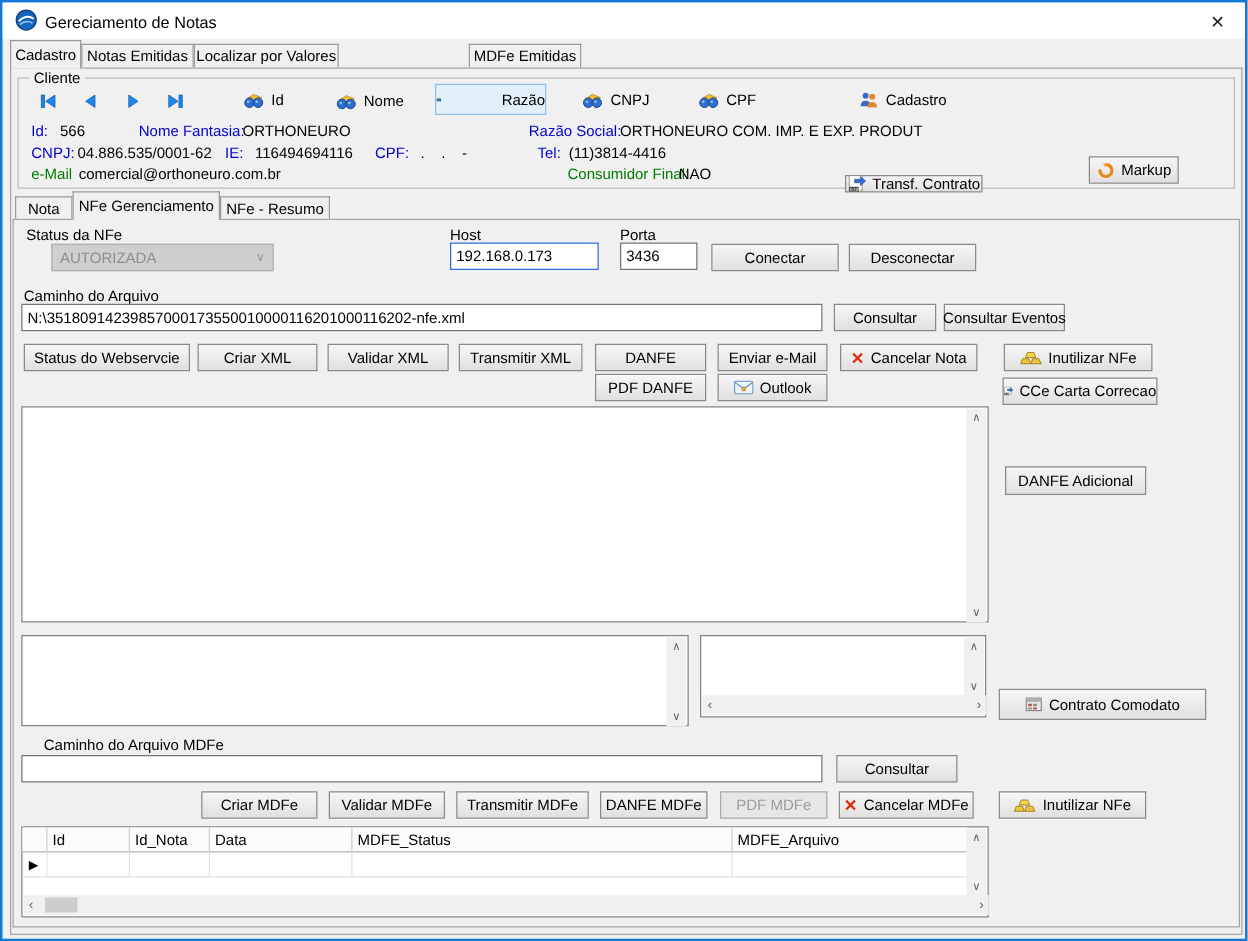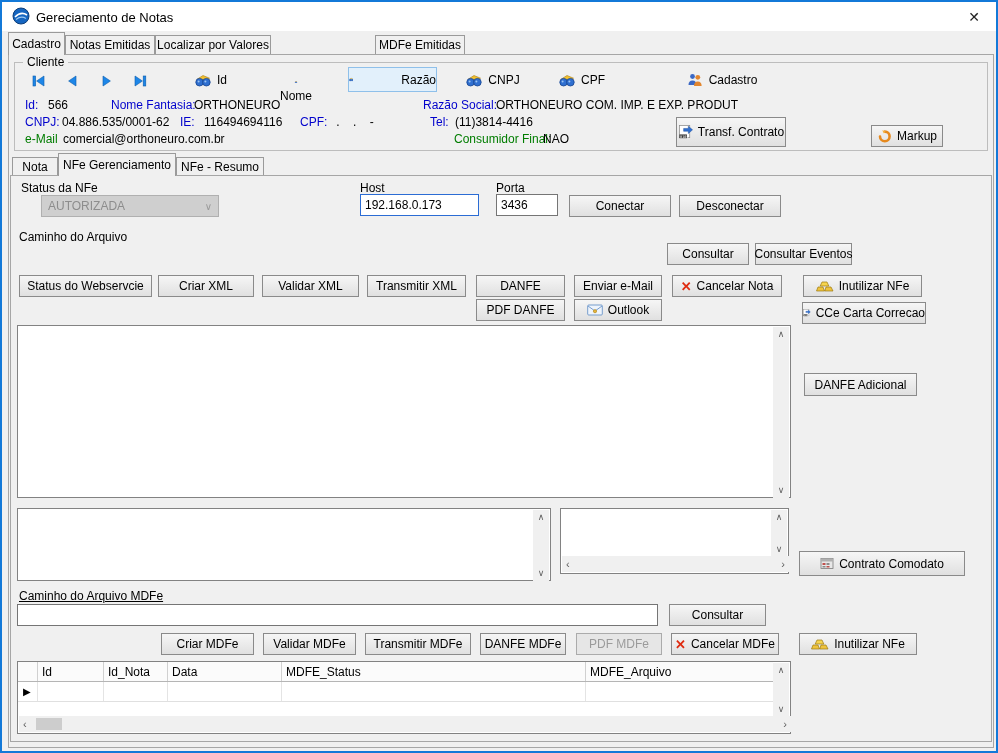--- a/index.html
+++ b/index.html
@@ -115,21 +115,21 @@
     <div class="flat" style="left:168px;top:5px;width:56px;height:24px;">
       <svg width="16" height="13" viewBox="0 0 16 13">
         <path d="M2.5 5 L8 1.5 L14.5 4.2 L11 7.5 Z" fill="#f2c12e" stroke="#a87b12" stroke-width="0.6"></path>
         <circle cx="4.6" cy="8.2" r="3.8" fill="#2f6fd0" stroke="#16448f" stroke-width="0.8"></circle>
         <circle cx="11.4" cy="8.2" r="3.8" fill="#2f6fd0" stroke="#16448f" stroke-width="0.8"></circle>
         <circle cx="3.6" cy="7.4" r="1" fill="#9cc4f0"></circle>
           <circle cx="10.4" cy="7.4" r="1" fill="#9cc4f0"></circle>
       </svg>
       <span>Id</span>
     </div>
-    <div class="flat" style="left:246px;top:17px;width:70px;height:24px;flex-direction:column;">
+    <div class="flat" style="left:246px;top:6px;width:70px;height:24px;">
       <svg width="16" height="13" viewBox="0 0 16 13">
         <path d="M2.5 5 L8 1.5 L14.5 4.2 L11 7.5 Z" fill="#f2c12e" stroke="#a87b12" stroke-width="0.6"></path>
         <circle cx="4.6" cy="8.2" r="3.8" fill="#2f6fd0" stroke="#16448f" stroke-width="0.8"></circle>
         <circle cx="11.4" cy="8.2" r="3.8" fill="#2f6fd0" stroke="#16448f" stroke-width="0.8"></circle>
         <circle cx="3.6" cy="7.4" r="1" fill="#9cc4f0"></circle>
           <circle cx="10.4" cy="7.4" r="1" fill="#9cc4f0"></circle>
       </svg>
       <span>Nome</span>
     </div>
     <div class="flat hl" style="left:333px;top:4px;width:89px;height:25px;gap:48px;">
@@ -186,21 +186,21 @@
     <span class="lbl blue" style="left:285px;top:52px;">CPF:</span>
     <span class="lbl" style="left:318px;top:52px;"> .    .    -</span>
     <span class="lbl blue" style="left:415px;top:52px;">Tel:</span>
     <span class="lbl" style="left:440px;top:52px;">(11)3814-4416</span>
 
     <span class="lbl green" style="left:10px;top:69px;">e-Mail</span>
     <span class="lbl" style="left:48px;top:69px;">comercial@orthoneuro.com.br</span>
     <span class="lbl green" style="left:439px;top:69px;">Consumidor Final:</span>
     <span class="lbl" style="left:528px;top:69px;">NAO</span>
 
-    <div class="btn" style="left:661px;top:54px;width:110px;height:30px;">
+    <div class="btn" style="left:661px;top:77px;width:110px;height:14px;">
       <svg width="15" height="16" viewBox="0 0 16 16">
         <rect x="1.5" y="1" width="11" height="13" fill="#ffffff" stroke="#8a8a8a" stroke-width="0.8"></rect>
         <path d="M6 4.2 h5 v-2.4 l4.5 3.9 -4.5 3.9 v-2.4 h-5 Z" fill="#2f6fd0" stroke="#1a4a9a" stroke-width="0.5"></path>
         <rect x="1.5" y="10.6" width="8" height="4" fill="#3a3a3a"></rect>
         <text x="2.2" y="13.9" font-size="3.8" fill="#ffffff" font-family="'DejaVu Sans Mono', monospace">0101</text>
       </svg>
       <span>Transf. Contrato</span>
     </div>
     <div class="btn" style="left:856px;top:62px;width:72px;height:22px;">
       <svg width="15" height="14" viewBox="0 0 15 14">
@@ -234,20 +234,21 @@
     <span class="lbl" style="left:485px;top:5px;">Porta</span>
     <input class="tb" style="left: 485px; top: 18px; width: 62px; height: 22px;" value="3436">
     <div class="btn" style="left:558px;top:19px;width:102px;height:22px;">
         <span>Conectar</span>
       </div>
     <div class="btn" style="left:668px;top:19px;width:102px;height:22px;">
         <span>Desconectar</span>
       </div>
 
     <span class="lbl" style="left:8px;top:54px;">Caminho do Arquivo</span>
+    <input class="tb" style="left: 6px; top: 67px; width: 641px; height: 22px;" value="N:\35180914239857000173550010000116201000116202-nfe.xml">
     <div class="btn" style="left:656px;top:67px;width:82px;height:22px;">
         <span>Consultar</span>
       </div>
     <div class="btn" style="left:744px;top:67px;width:97px;height:22px;">
         <span>Consultar Eventos</span>
       </div>
 
     <div class="btn" style="left:8px;top:99px;width:133px;height:22px;">
         <span>Status do Webservcie</span>
       </div>
@@ -333,21 +334,21 @@
         <rect x="1" y="1.5" width="12" height="10" fill="#e8e8e8" stroke="#7a7a7a" stroke-width="0.8"></rect>
         <rect x="1" y="1.5" width="12" height="3" fill="#b0b0b0"></rect>
         <rect x="2.5" y="6" width="3" height="2" fill="#c0504d"></rect>
         <rect x="6.5" y="6" width="3" height="2" fill="#8a8a8a"></rect>
         <rect x="2.5" y="9" width="3" height="1.5" fill="#8a8a8a"></rect>
         <rect x="6.5" y="9" width="3" height="1.5" fill="#c0504d"></rect>
       </svg>
       <span>Contrato Comodato</span>
     </div>
 
-    <span class="lbl" style="left:8px;top:413px;text-decoration:underline;">Caminho do Arquivo MDFe</span>
+    <span class="lbl" style="left:24px;top:413px;">Caminho do Arquivo MDFe</span>
     <input class="tb" style="left: 6px; top: 428px; width: 641px; height: 22px;" value="">
     <div class="btn" style="left:658px;top:428px;width:97px;height:22px;">
         <span>Consultar</span>
       </div>
 
     <div class="btn" style="left:150px;top:457px;width:93px;height:22px;">
         <span>Criar MDFe</span>
       </div>
     <div class="btn" style="left:252px;top:457px;width:93px;height:22px;">
         <span>Validar MDFe</span>

